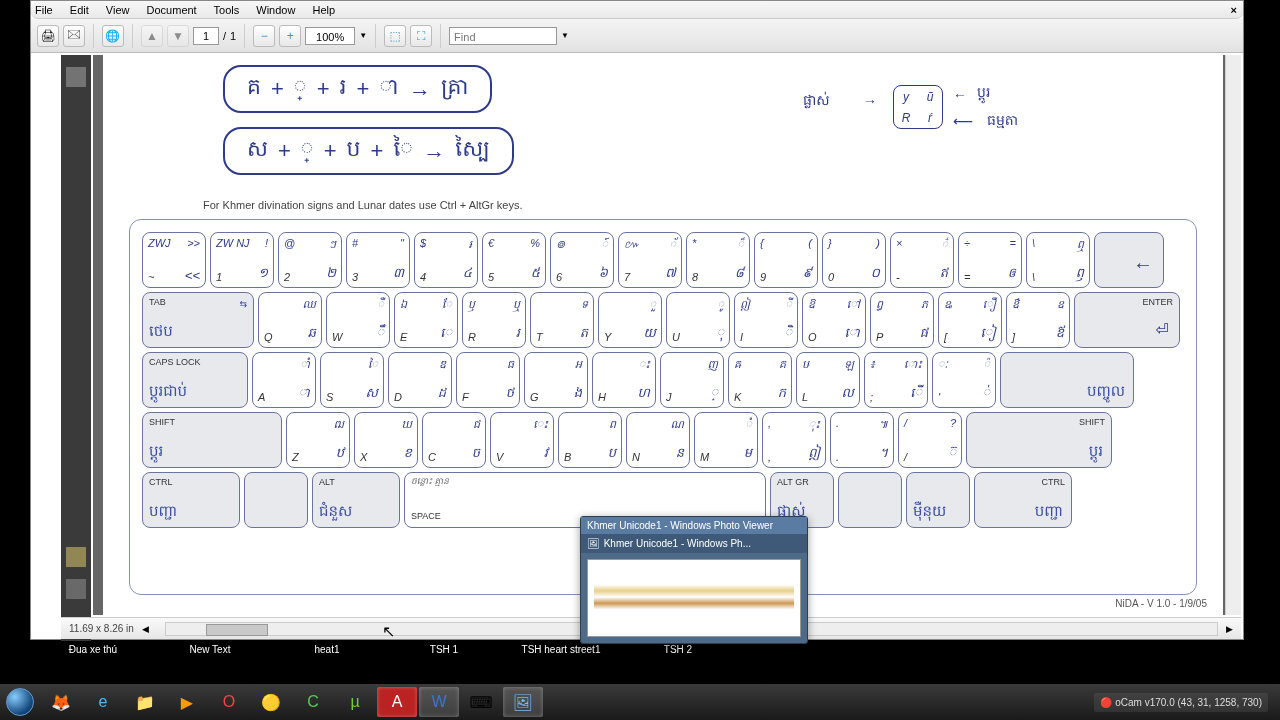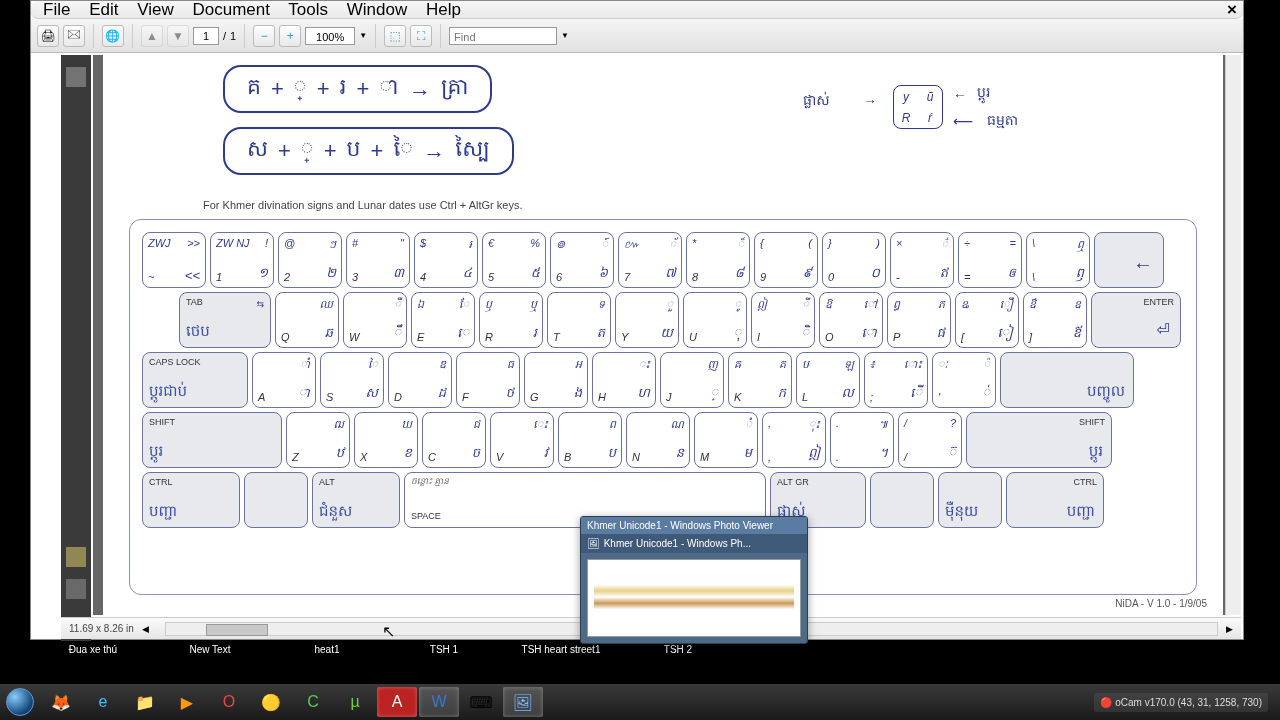--- a/index.html
+++ b/index.html
@@ -1,21 +1,21 @@
 <!DOCTYPE html>
 <html><head>
 <meta charset="utf-8">
 <style>
 * { box-sizing: border-box; margin: 0; padding: 0; font-family: Tahoma, Arial, sans-serif; }
 html, body { width: 1280px; height: 720px; overflow: hidden; background: #000; }
 
 .app { position: absolute; left: 30px; top: 0; width: 1214px; height: 640px; background: #fff; border: 1px solid #888; }
 .left-strip { position: absolute; left: 30px; top: 54px; width: 30px; height: 586px; background: #3a3a3a; }
 .left-strip .ico { width: 20px; height: 20px; margin: 12px 5px; opacity: .6; background: #999; }
-.menubar { height: 18px; background: linear-gradient(#f7f7f7,#e9e9e9); font-size: 17px; padding-left: 12px; line-height: 18px; border-bottom: 1px solid #ccc; border-radius: 7px; }
+.menubar { height: 18px; background: linear-gradient(#f7f7f7,#e9e9e9); font-size: 11px; padding-left: 4px; line-height: 18px; border-bottom: 1px solid #ccc; border-radius: 7px; }
 .menubar span { margin-right: 14px; cursor: default; }
 .menubar .close { float: right; font-weight: bold; margin-right: 6px; }
 .toolbar { height: 34px; background: linear-gradient(#f4f4f4,#e2e2e2); border-bottom: 1px solid #bbb; display: flex; align-items: center; padding: 0 6px; font-size: 11px; gap:4px; }
 .tbtn { width: 22px; height: 22px; border: 1px solid #bbb; border-radius: 3px; background: linear-gradient(#fff,#e8e8e8); display:inline-flex; align-items:center; justify-content:center; font-size:12px; }
 .sep { width:1px; height:24px; background:#ccc; margin:0 4px; }
 .pgbox { width: 26px; height: 18px; border:1px solid #999; text-align:center; font-size:11px; }
 .zoom { width: 50px; height: 18px; border:1px solid #999; text-align:center; font-size:11px; background:#fff; display:inline-block; line-height:18px;}
 .findbox { width: 108px; height: 18px; border:1px solid #999; font-size:11px; padding:0 4px; color:#777; background:#fff; display:inline-block; line-height:18px;}
 
 .page { position:absolute; left:62px; top:54px; right:2px; bottom:24px; background:#666; overflow:hidden; }
@@ -37,21 +37,21 @@
 .kbd { position:absolute; left:26px; right:26px; top:222px; bottom:20px; border:1.5px solid #8892b8; border-radius:12px; padding:12px; }
 .krow { display:flex; gap:4px; margin-bottom:4px; }
 .key { border:1.5px solid #6b74a0; border-radius:8px; height:56px; background:#fff; position:relative; font-size:9px; color:#2e3a8c; }
 .key.mod { background:#e8e9ed; }
 .key .lab { position:absolute; top:4px; left:6px; font-size:9px; color:#333; }
 .key .khm { position:absolute; bottom:4px; left:6px; font-size:15px; color:#3b4fa5; font-family:'Khmer OS',serif; }
 .key .qtl { position:absolute; top:4px; left:5px; font-size:11px; font-style:italic; }
 .key .qtr { position:absolute; top:4px; right:5px; font-size:11px; font-style:italic; }
 .key .qbl { position:absolute; bottom:4px; left:5px; font-size:11px; font-style:italic; color:#333; }
 .key .qbr { position:absolute; bottom:4px; right:5px; font-size:13px; font-style:italic; }
-.w1 { width:64px; } .w15{width:92px;margin-left:37px;} .w175{width:106px;}
+.w1 { width:64px; } .w15{width:112px;} .w175{width:106px;}
 
 .taskprev { position:absolute; left:580px; top:516px; width:228px; background:#4d6a88; border:1px solid #2c3e50; border-radius:3px; box-shadow:0 2px 8px rgba(0,0,0,.4); z-index:50; }
 .taskprev .ttitle { font-size:10px; color:#fff; padding:3px 6px; background:#5a7ca3; }
 .taskprev .tab { font-size:10px; color:#fff; padding:4px 6px; background:#3f5a78; display:flex; align-items:center; gap:4px; }
 .taskprev .thumb { margin:6px; height:78px; background:#fff; border:1px solid #999; }
 .taskprev .thumb-inner { margin:6px; height:62px; background:linear-gradient(#fff 30%, #e8d088 40%, #fff 50%, #c95 60%, #fff 70%); }
 
 .desktop-icons { position:absolute; left:48px; top:644px; right:0; height:40px; display:flex; gap:27px; font-size:10px; color:#fff; }
 .dicon { width:90px; text-align:center; }
 
@@ -306,21 +306,21 @@
                 <span class="qtl">ឩ</span>
                 <span class="qtr">ឿ</span>
                 <span class="qbl">[</span>
                 <span class="qbr">ៀ</span>
               </div><div class="key w1">
                 <span class="qtl">ឳ</span>
                 <span class="qtr">ឧ</span>
                 <span class="qbl">]</span>
                 <span class="qbr">ឪ</span>
               </div></div>
-          <div class="key mod" style="width:90px">
+          <div class="key mod" style="width:106px">
               <span class="lab" style="right:6px;left:auto">ENTER</span>
               <span style="position:absolute;right:10px;bottom:8px;font-size:16px">⏎</span>
             </div>
         </div>
         <div class="krow">
           <div class="key mod w175">
               <span class="lab">CAPS LOCK</span>
               <span class="khm">ប្ដូរជាប់</span>
             </div>
           <div id="r3" style="display:contents"><div class="key w1">
@@ -451,21 +451,21 @@
             </div>
           <div class="key mod" style="width:64px"></div>
           <div class="key mod" style="width:88px">
               <span class="lab">ALT</span>
               <span class="khm">ជំនួស</span>
             </div>
           <div class="key" style="width:362px">
               <span class="lab" style="top:2px;color:#666;font-style:italic">ចន្លោះ  គ្មាន</span>
               <span class="lab" style="top:auto;bottom:6px">SPACE</span>
             </div>
-          <div class="key mod" style="width:96px">
+          <div class="key mod" style="width:64px">
               <span class="lab">ALT GR</span>
               <span class="khm">ផ្លាស់</span>
             </div>
           <div class="key mod" style="width:64px"></div>
           <div class="key mod" style="width:64px">
               <span class="khm">ម៉ឺនុយ</span>
             </div>
           <div class="key mod" style="width:98px">
               <span class="lab" style="right:6px;left:auto">CTRL</span>
               <span class="khm" style="right:8px;left:auto">បញ្ជា</span>

